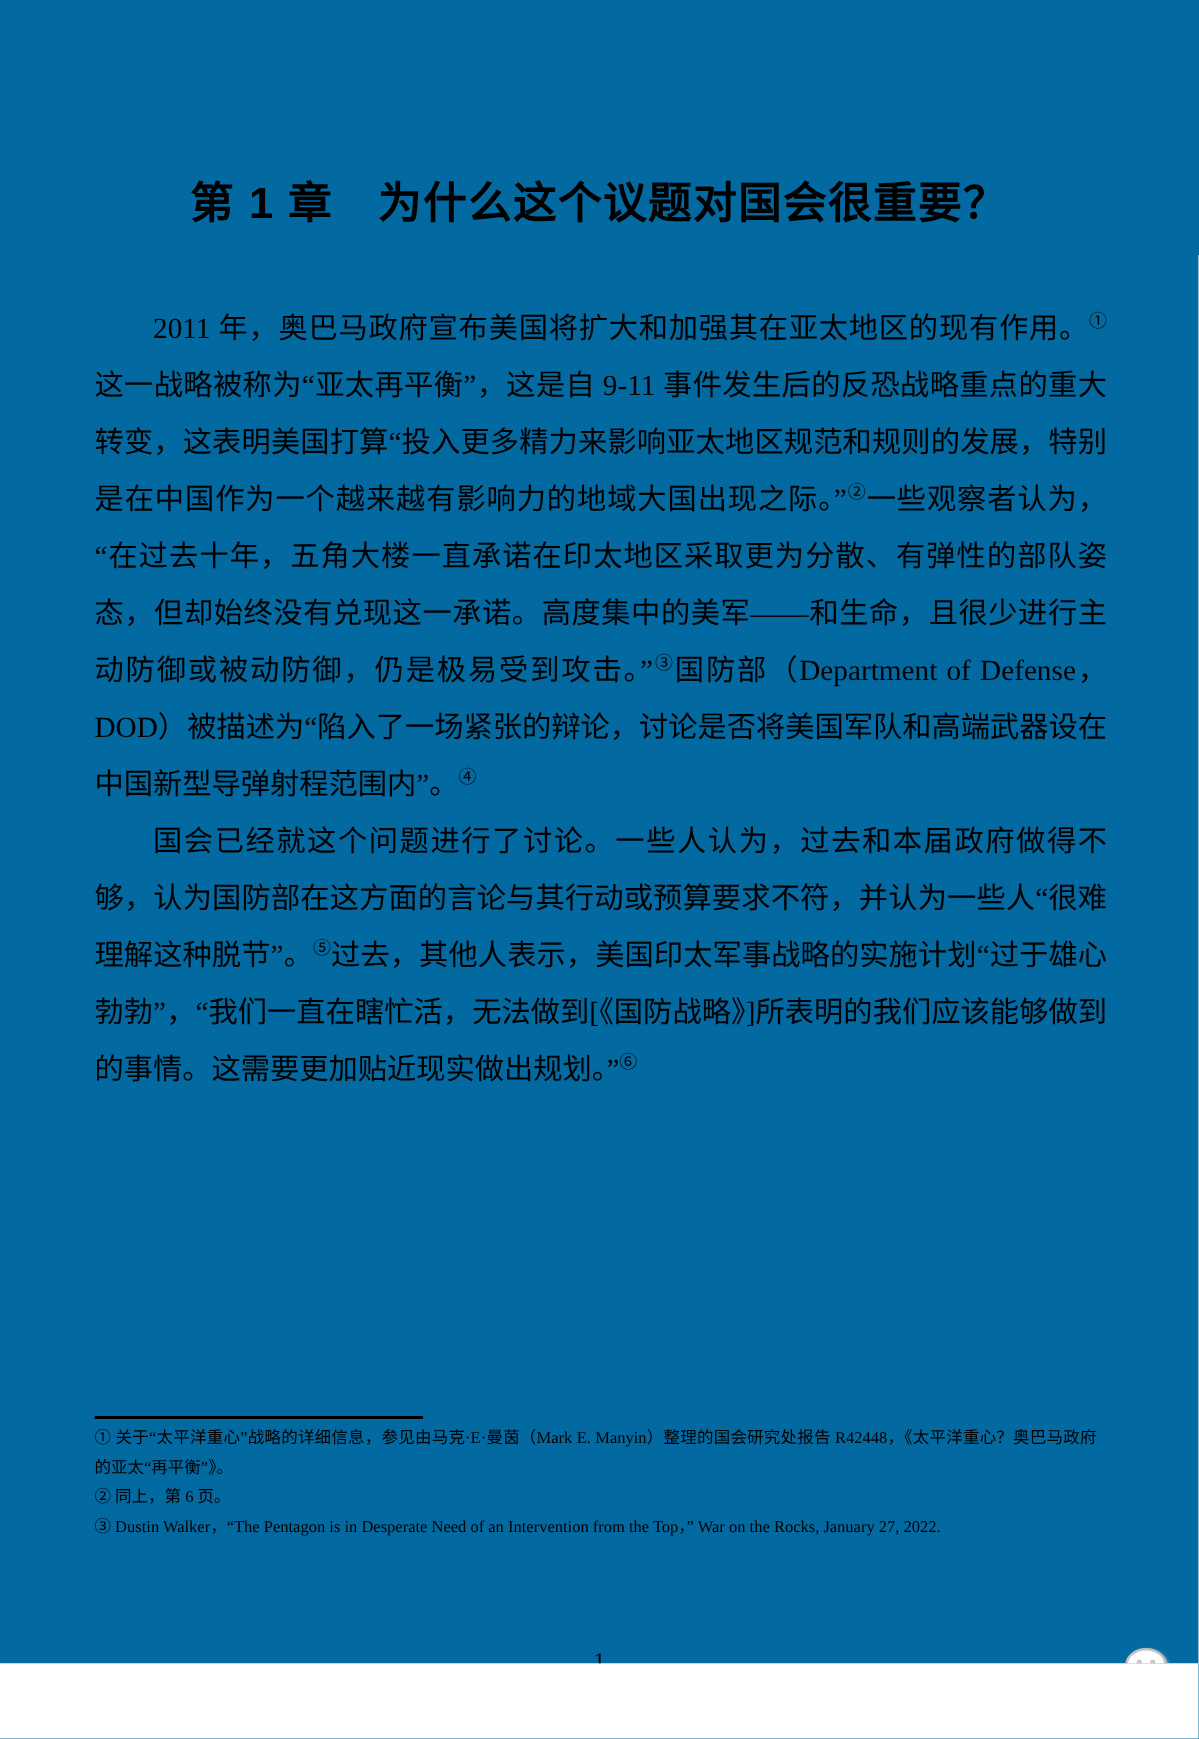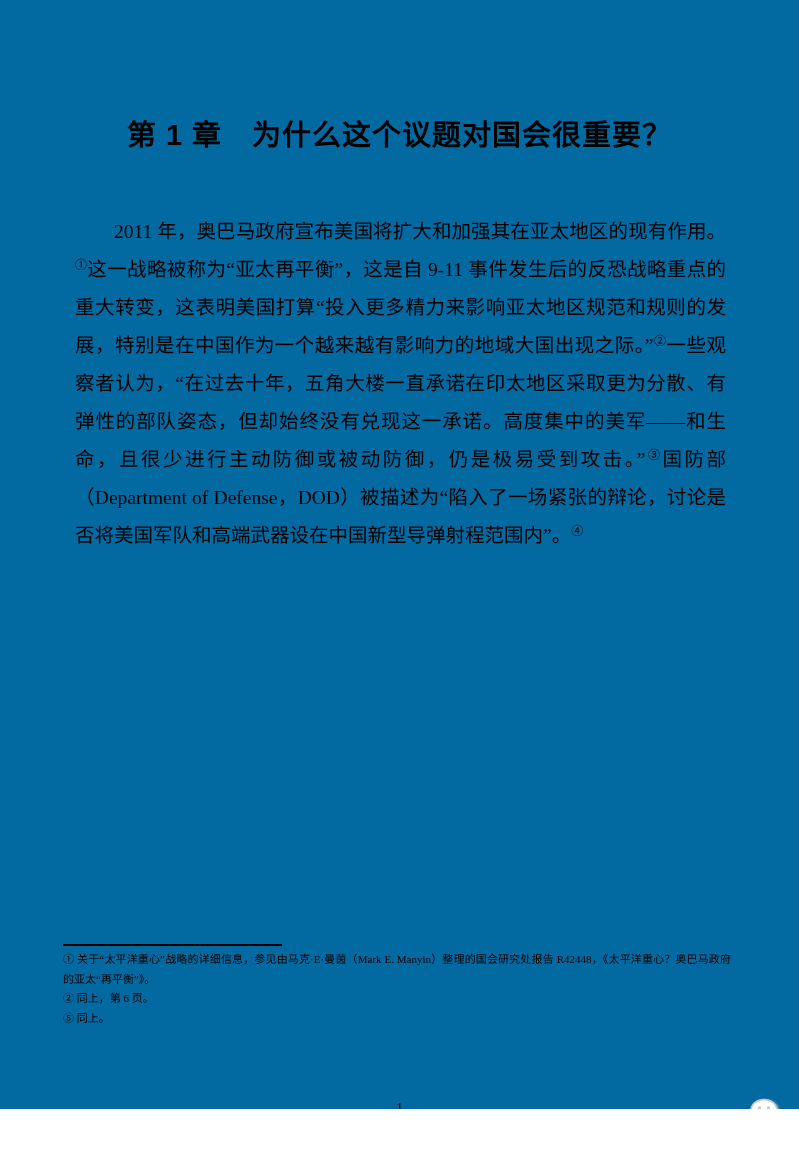--- a/index.html
+++ b/index.html
@@ -32,21 +32,21 @@
     position: absolute;
     top: 201px;
     left: 63px;
     width: 675px;
     font-size: 19.5px;
     line-height: 38px;
     text-align: justify;
     text-justify: inter-ideograph;
   }
   .para {
-    margin: 12px;
+    margin: 0;
     text-indent: 2em;
   }
   .fnref {
     font-size: 12px;
     line-height: 0;
     vertical-align: 7px;
     letter-spacing: 0;
   }
   .footnote-rule {
     position: absolute;
@@ -100,28 +100,29 @@
 </style>
 </head>
 <body>
 
 <div class="page">
 
   <h1 class="doc-title">第 1 章　为什么这个议题对国会很重要？</h1>
 
   <div class="body-text" id="paragraphs-container">
       <p class="para">2011 年，奥巴马政府宣布美国将扩大和加强其在亚太地区的现有作用。<sup class="fnref">①</sup>这一战略被称为“亚太再平衡”，这是自 9-11 事件发生后的反恐战略重点的重大转变，这表明美国打算“投入更多精力来影响亚太地区规范和规则的发展，特别是在中国作为一个越来越有影响力的地域大国出现之际。”<sup class="fnref">②</sup>一些观察者认为，“在过去十年，五角大楼一直承诺在印太地区采取更为分散、有弹性的部队姿态，但却始终没有兑现这一承诺。高度集中的美军——和生命，且很少进行主动防御或被动防御，仍是极易受到攻击。”<sup class="fnref">③</sup>国防部（Department of Defense，DOD）被描述为“陷入了一场紧张的辩论，讨论是否将美国军队和高端武器设在中国新型导弹射程范围内”。<sup class="fnref">④</sup></p>
+      <p class="para">国会已经就这个问题进行了讨论。一些人认为，过去和本届政府做得不够，认为国防部在这方面的言论与其行动或预算要求不符，并认为一些人“很难理解这种脱节”。<sup class="fnref">⑤</sup>过去，其他人表示，美国印太军事战略的实施计划“过于雄心勃勃”，“我们一直在瞎忙活，无法做到[《国防战略》]所表明的我们应该能够做到的事情。这需要更加贴近现实做出规划。”<sup class="fnref">⑥</sup></p>
     </div>
 
   <hr class="footnote-rule">
 
   <div class="footnotes" id="footnotes-container">
       <div class="footnote-item">① 关于“太平洋重心”战略的详细信息，参见由马克·E·曼茵（Mark E. Manyin）整理的国会研究处报告 R42448，《太平洋重心？奥巴马政府的亚太“再平衡”》。</div>
       <div class="footnote-item">② 同上，第 6 页。</div>
-      <div class="footnote-item">⑤ 同上。</div>
+      <div class="footnote-item">③ Dustin Walker，“The Pentagon is in Desperate Need of an Intervention from the Top，” War on the Rocks, January 27, 2022.</div>
     </div>
 
   <div class="page-number">1</div>
 
   <div class="watermark">
     <span class="watermark-icon">
       <svg width="42" height="36" viewBox="0 0 42 36" xmlns="http://www.w3.org/2000/svg">
         <ellipse cx="15" cy="13" rx="13" ry="10.5" fill="#ffffff" stroke="#c2c2c2" stroke-width="1.6"></ellipse>
         <path d="M9 21 L5 28 L14 23 Z" fill="#ffffff" stroke="#c2c2c2" stroke-width="1.2"></path>
         <circle cx="10.5" cy="11" r="1.7" fill="#c8c8c8"></circle>

